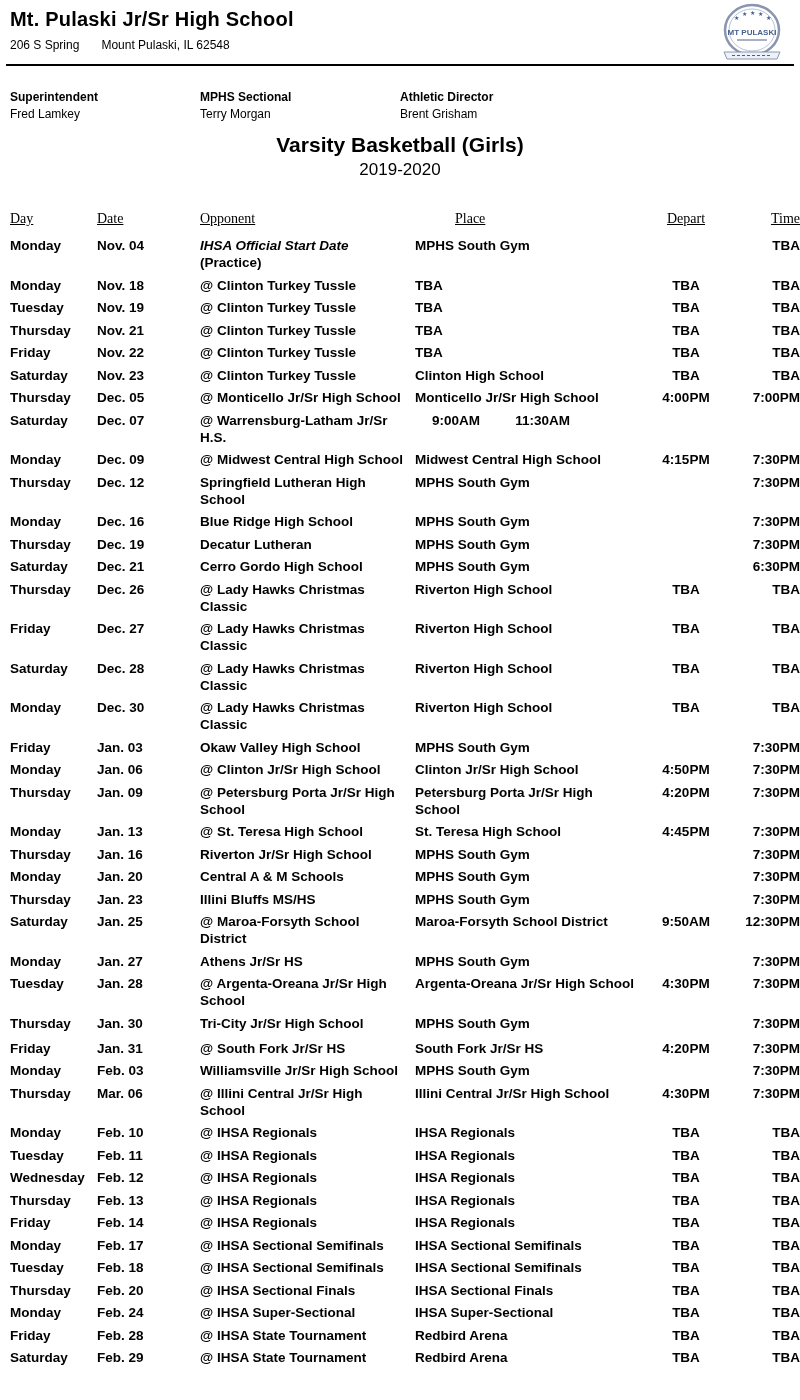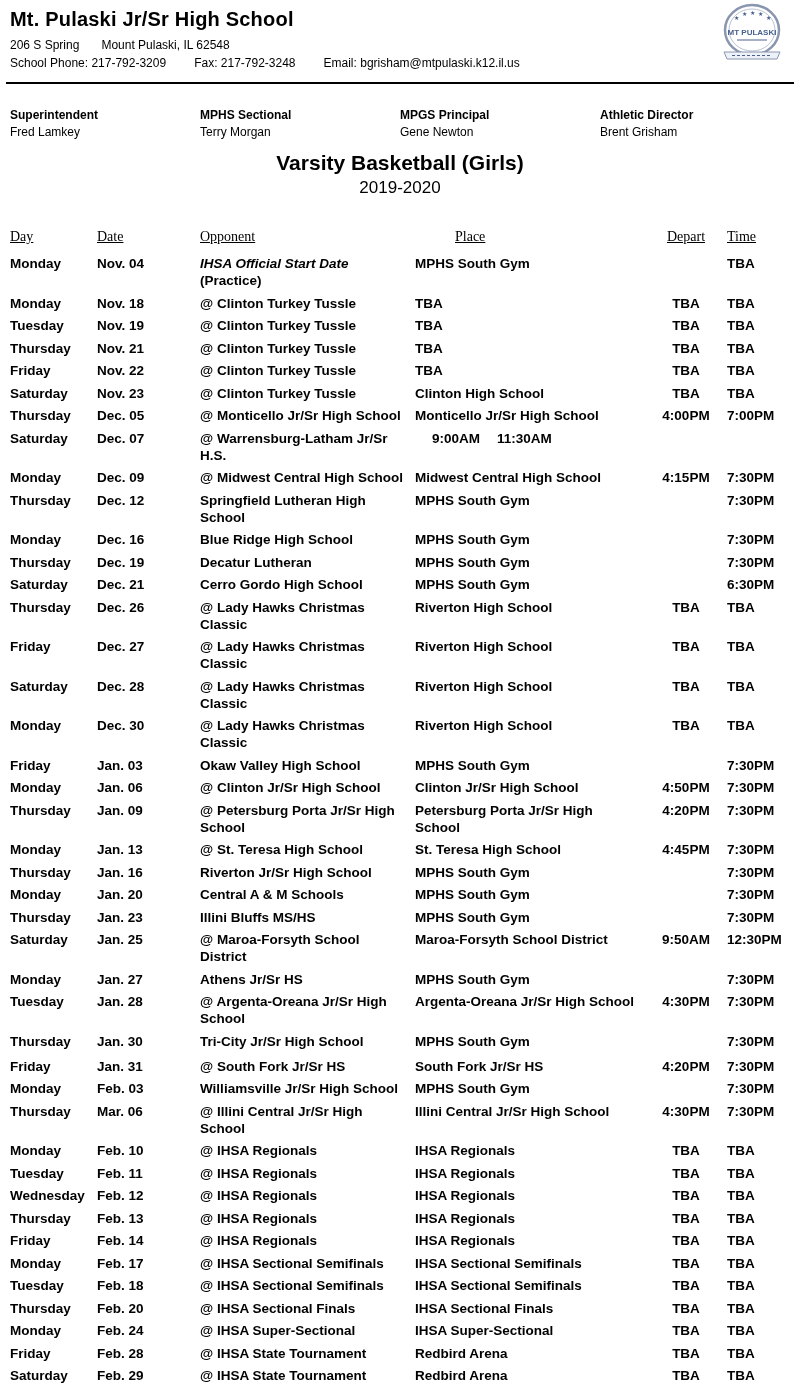--- a/index.html
+++ b/index.html
@@ -34,37 +34,34 @@
   .thead { display:flex; margin-top:30px; font-size:14px;font-family:Liberation Serif, serif; }
   .thead .hcell { text-decoration:underline; }
   .trow { display:flex; margin-bottom:5.5px; font-size:13.5px; font-weight:bold; }
   .trow.gap { margin-top:8px; }
   .cell, .hcell { line-height:17px; }
   .c-day    { width:87px; }
   .c-date   { width:103px; }
   .c-opp    { width:215px; padding-right:10px; }
   .c-place  { width:230px; padding-right:10px; }
   .c-depart { width:82px; text-align:center; }
-  .c-time   { width:73px; }
+  .c-time   { width:73px;text-align:right; }
   .thead .c-place { padding-left:40px; }
   .tbody { margin-top:10px; }
   .italic { font-style:italic; }
 </style>
 </head>
 <body>
 
 <div class="page">
 
   <div>
     <div class="school-name">Mt. Pulaski Jr/Sr High School</div>
     <div class="addr-line">
       <span>206 S Spring</span><span>Mount Pulaski, IL  62548</span>
-    </div>
-    <div class="contact-line">
-      <span>School Phone: 217-792-3209</span><span>Fax: 217-792-3248</span><span>Email: bgrisham@mtpulaski.k12.il.us</span>
     </div>
 
     <svg class="logo" viewBox="0 0 80 64">
       <ellipse cx="40" cy="28" rx="27" ry="25" fill="none" stroke="#8a96b0" stroke-width="2.5"></ellipse>
       <ellipse cx="40" cy="28" rx="23" ry="21" fill="none" stroke="#b9c2d4" stroke-width="1"></ellipse>
       <text x="22" y="18" font-size="6" fill="#47618e">★</text>
       <text x="30" y="14" font-size="6" fill="#47618e">★</text>
       <text x="38" y="12.5" font-size="6" fill="#47618e">★</text>
       <text x="46" y="14" font-size="6" fill="#47618e">★</text>
       <text x="54" y="18" font-size="6" fill="#47618e">★</text>
@@ -80,24 +77,20 @@
   <div class="staff-row">
     <div class="staff-col">
       <div class="s-title">Superintendent</div>
       <div class="s-name">Fred Lamkey</div>
     </div>
     <div class="staff-col">
       <div class="s-title">MPHS Sectional</div>
       <div class="s-name">Terry Morgan</div>
     </div>
     <div class="staff-col">
-      <div class="s-title">MPGS Principal</div>
-      <div class="s-name">Gene Newton</div>
-    </div>
-    <div class="staff-col">
       <div class="s-title">Athletic Director</div>
       <div class="s-name">Brent Grisham</div>
     </div>
   </div>
 
   <div class="doc-title">Varsity Basketball (Girls)</div>
   <div class="doc-season">2019-2020</div>
 
   <div class="thead">
     <span class="hcell c-day">Day</span>

